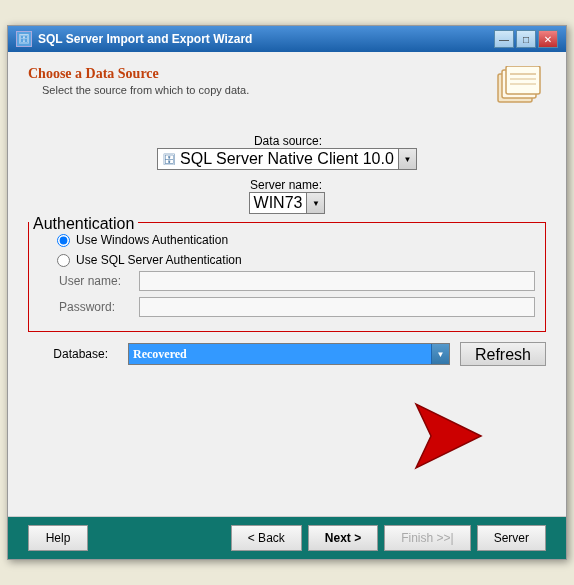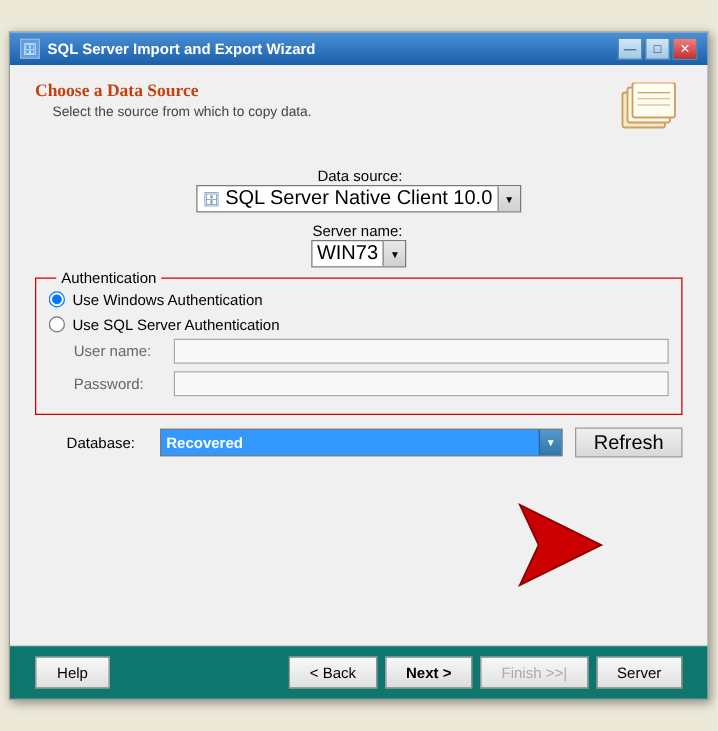--- a/index.html
+++ b/index.html
@@ -148,30 +148,30 @@
     }
     .auth-group {
       border: 1px solid #cc0000;
       margin: 8px 0 8px 0;
       padding: 4px 10px 8px 10px;
       position: relative;
     }
     .auth-legend {
       position: absolute;
       top: -8px;
-      left: 16px;
+      left: 0;
       background: #f0f0f0;
       padding: 0 4px;
-      font-size: 12px;
+      font-size: 16px;
       color: #000;
     }
     .radio-row {
       display: flex;
-      align-items: flex-start;
-      margin: 6px 0 4px 0;
+      align-items: flex-end;
+      margin: 6px 0 4px 18px;
     }
     .radio-row input[type="radio"] {
       margin-right: 6px;
     }
     .radio-label {
       font-size: 12px;
     }
     .auth-fields {
       margin-left: 20px;
       margin-top: 4px;
@@ -207,20 +207,21 @@
       font-size: 12px;
     }
     .db-select-wrapper {
       display: flex;
       flex: 1;
       border: 1px solid #7a7a7a;
       background: #3399ff;
       height: 22px;
       align-items: center;
       overflow: hidden;
+      font-family: Liberation Serif, serif;
     }
     .db-selected-text {
       flex: 1;
       padding: 0 4px;
       font-size: 12px;
       color: white;
       font-weight: bold;
     }
     .refresh-btn {
       padding: 3px 14px;

